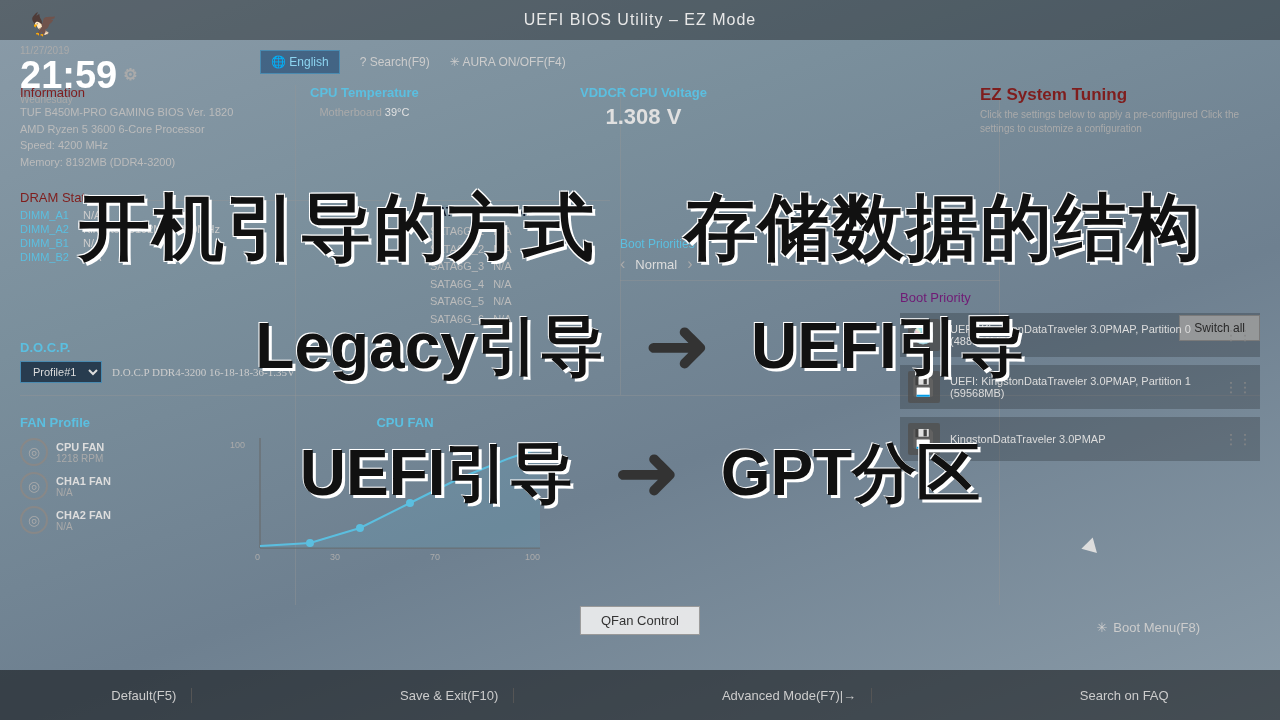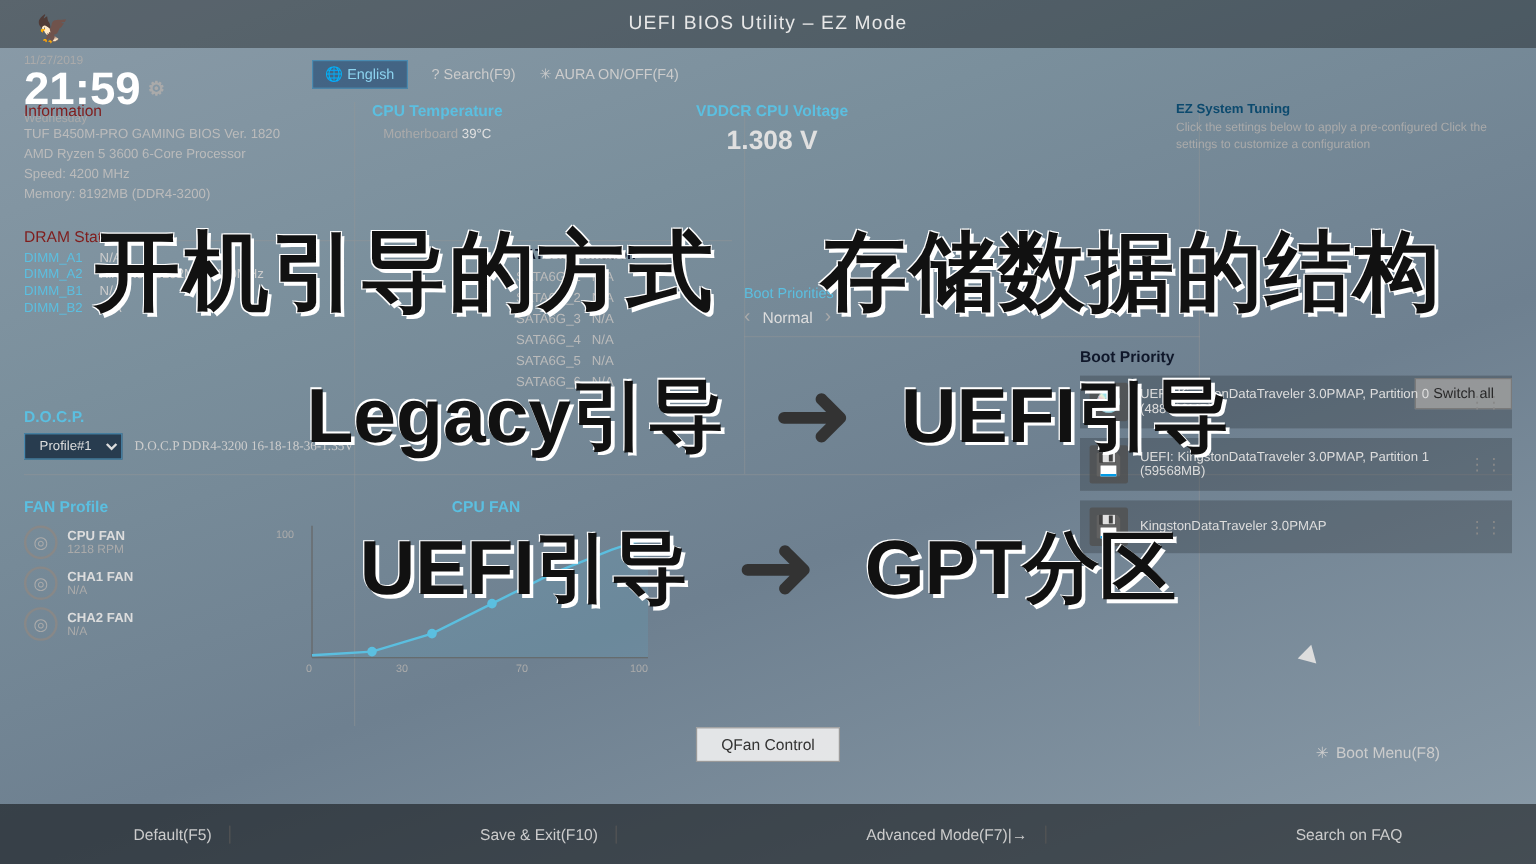--- a/index.html
+++ b/index.html
@@ -180,22 +180,22 @@
 
     
     .ez-tuning-section {
       position: absolute;
       top: 85px;
       right: 20px;
       width: 280px;
     }
 
     .ez-tuning-title {
-      color: #0c4a6e;
-      font-size: 11px;
+      color: #7f1d1d;
+      font-size: 17px;
       font-weight: bold;
     }
 
     .ez-tuning-desc {
       color: #aaa;
       font-size: 10px;
       margin-top: 3px;
       line-height: 1.4;
     }
 
@@ -222,23 +222,23 @@
 
     
     .boot-priority-section {
       position: absolute;
       top: 290px;
       right: 20px;
       width: 360px;
     }
 
     .boot-priority-title {
-      color: #0f172a;
-      font-size: 13px;
-      font-weight: bold;
+      color: #701a75;
+      font-size: 13px;
+      font-weight: normal;
     }
 
     .boot-item {
       display: flex;
       align-items: center;
       gap: 10px;
       margin-top: 8px;
       background: rgba(0,0,0,0.2);
       padding: 6px 8px;
     }

